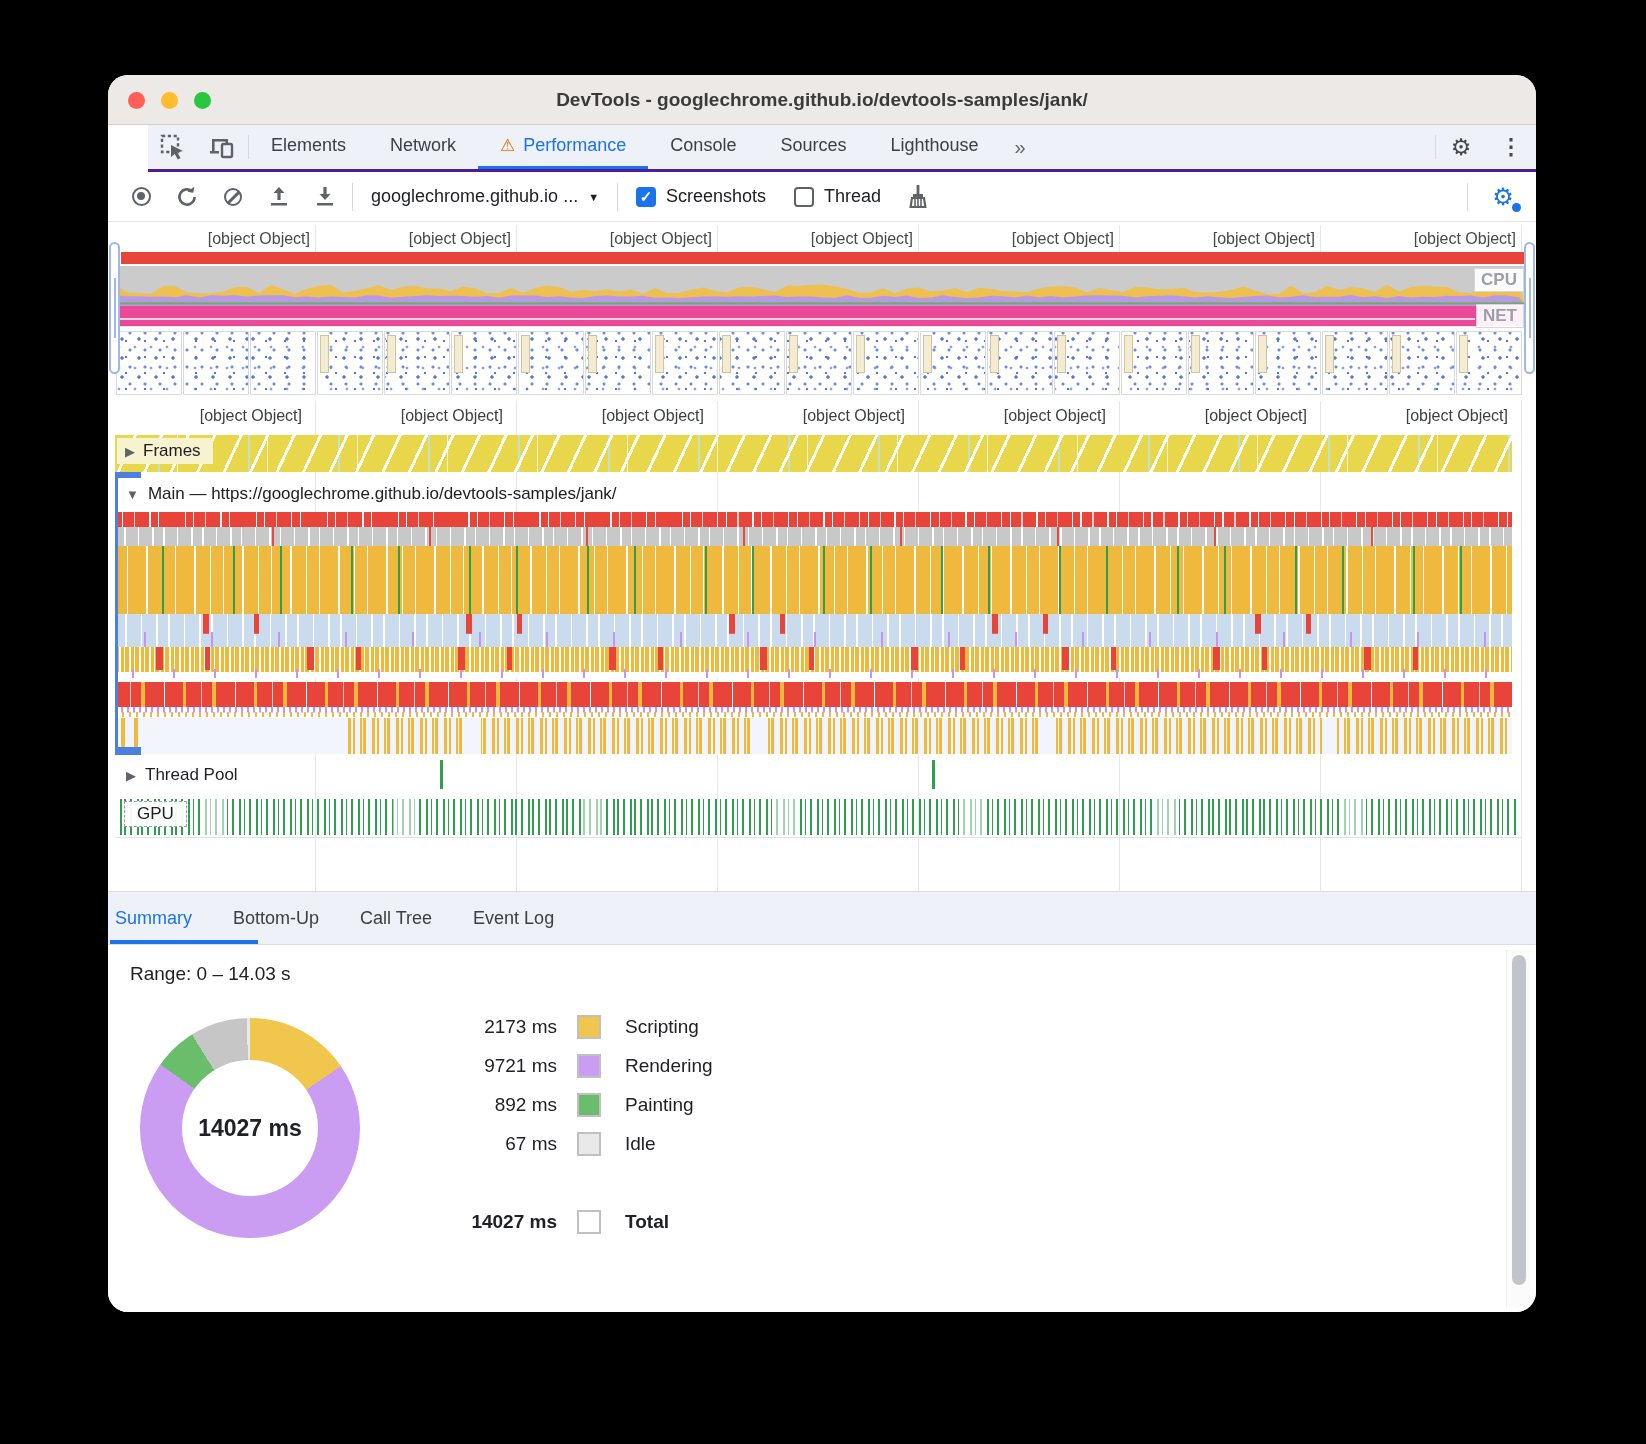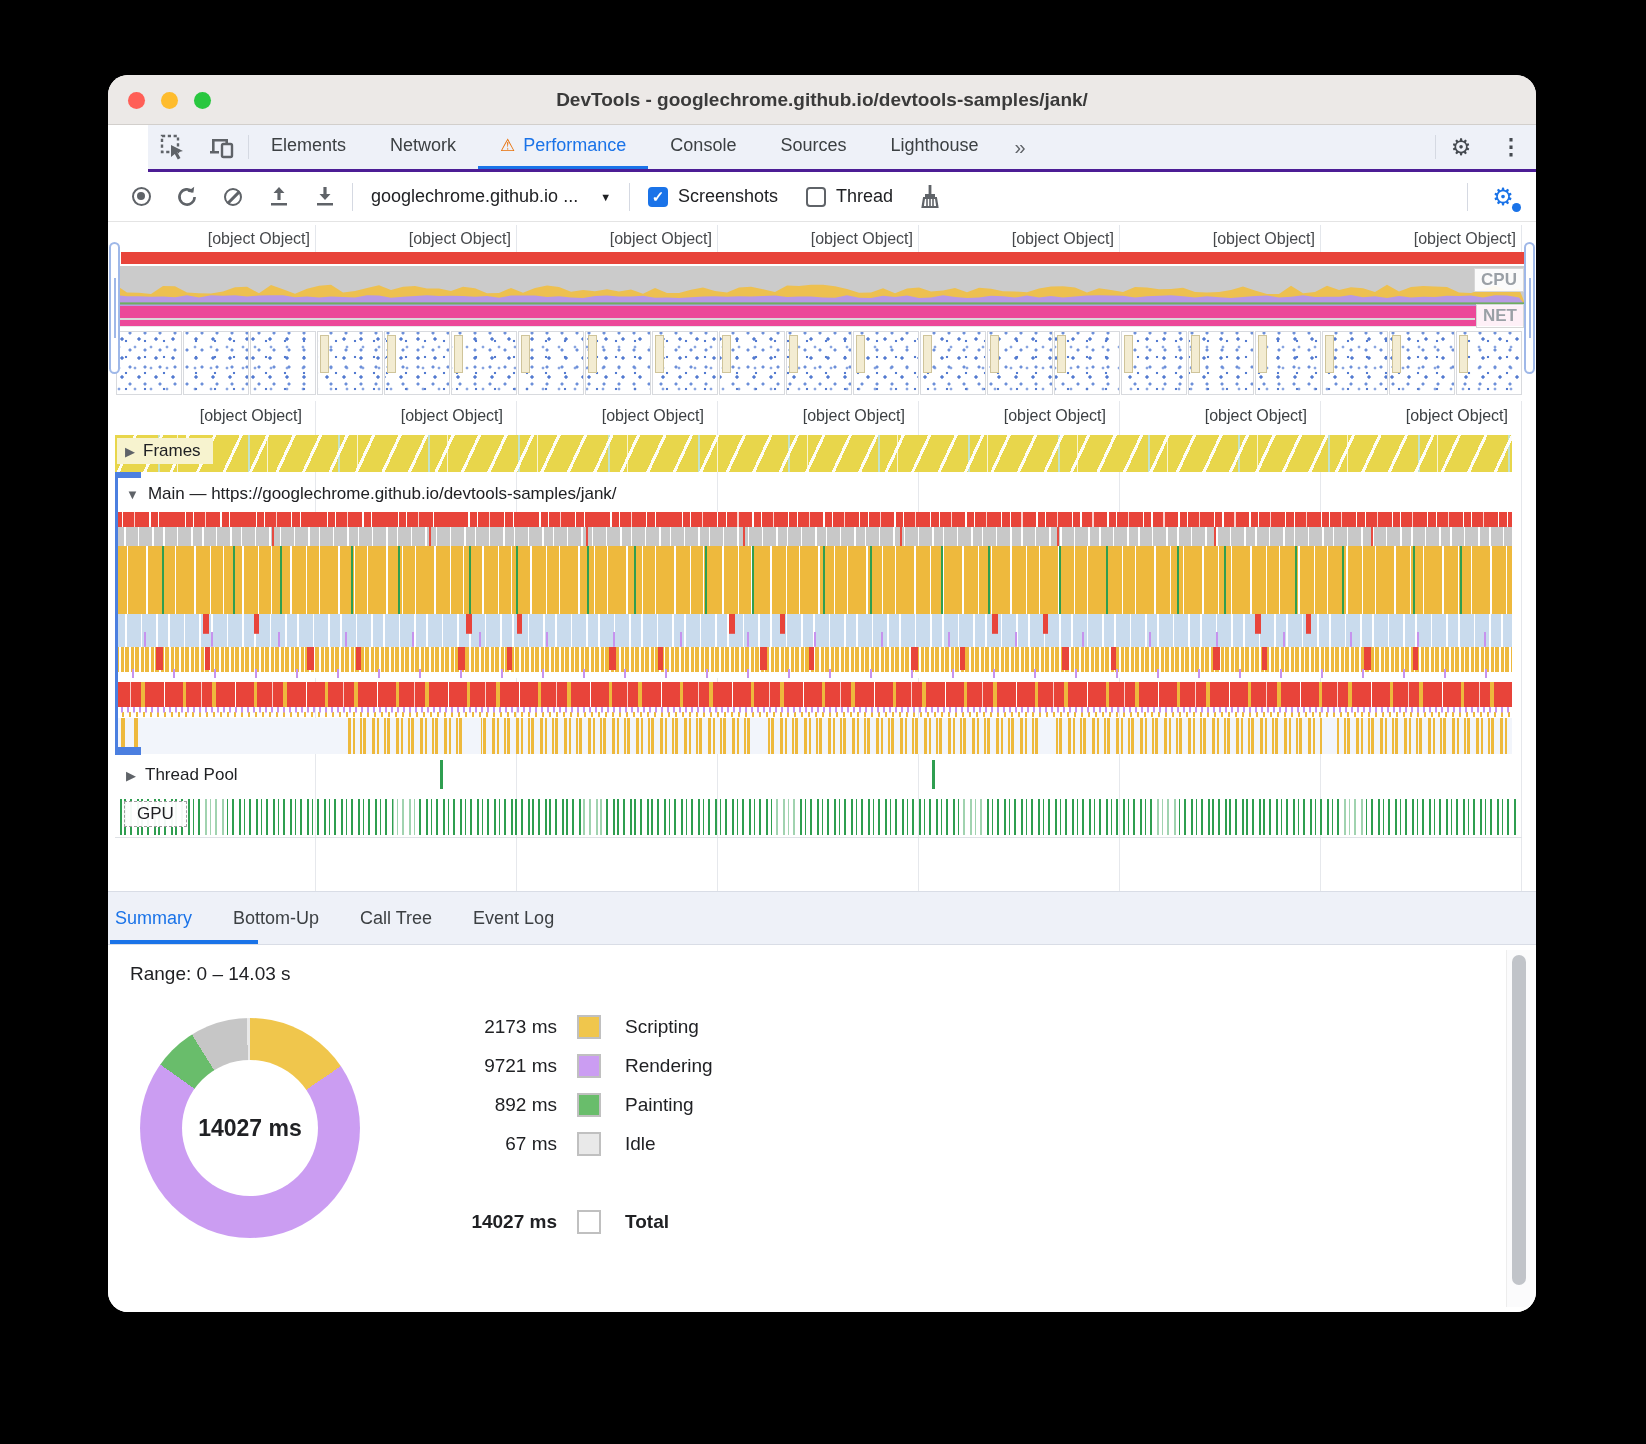--- a/index.html
+++ b/index.html
@@ -25,21 +25,21 @@
   .gear{font-size:23px;color:#454a50;}
   .kebab{font-size:22px;color:#454a50;font-weight:700;}
 
   
   .toolbar{position:absolute;left:0;top:97px;right:0;height:50px;background:#fff;border-bottom:1px solid #e4e4e4;display:flex;align-items:center;padding:0 10px;}
   .tbtn{width:46px;height:40px;display:flex;align-items:center;justify-content:center;color:#5f6368;}
   .rec{width:19px;height:19px;border:2.5px solid #5f6368;border-radius:50%;position:relative;}
   .rec::after{content:"";position:absolute;left:3px;top:3px;width:8px;height:8px;border-radius:50%;background:#5f6368;}
   .block{width:18px;height:18px;border:2.5px solid #5f6368;border-radius:50%;position:relative;}
   .block::after{content:"";position:absolute;left:-1px;top:6.5px;width:17px;height:2.5px;background:#5f6368;transform:rotate(-45deg);}
-  .url-select{display:flex;align-items:center;gap:22px;font-size:18px;color:#202124;padding:0 14px;}
+  .url-select{display:flex;align-items:center;gap:10px;font-size:18px;color:#202124;padding:0 14px;}
   .caret{font-size:11px;color:#202124;}
   .chk{display:flex;align-items:center;gap:10px;font-size:18px;color:#202124;padding:0 14px;}
   .box{width:20px;height:20px;border-radius:4px;}
   .box.on{background:#1a73e8;color:#fff;display:flex;align-items:center;justify-content:center;font-size:15px;font-weight:700;}
   .box.off{border:2px solid #5f6368;background:#fff;}
   .toolbar-right{margin-left:auto;display:flex;align-items:center;}
   .gear-blue{font-size:24px;color:#1a73e8;position:relative;}
   .gear-blue i{position:absolute;right:-7px;bottom:-1px;width:9px;height:9px;background:#1a73e8;border-radius:50%;}
 
   

